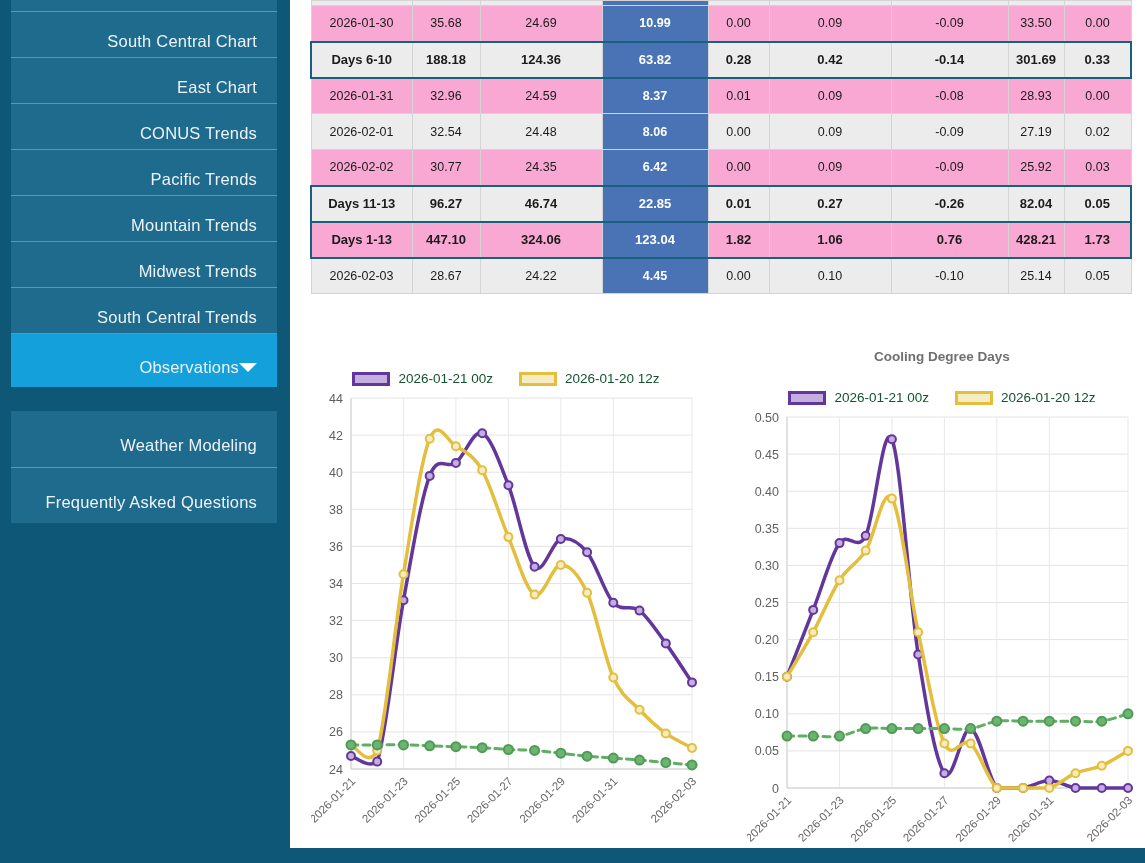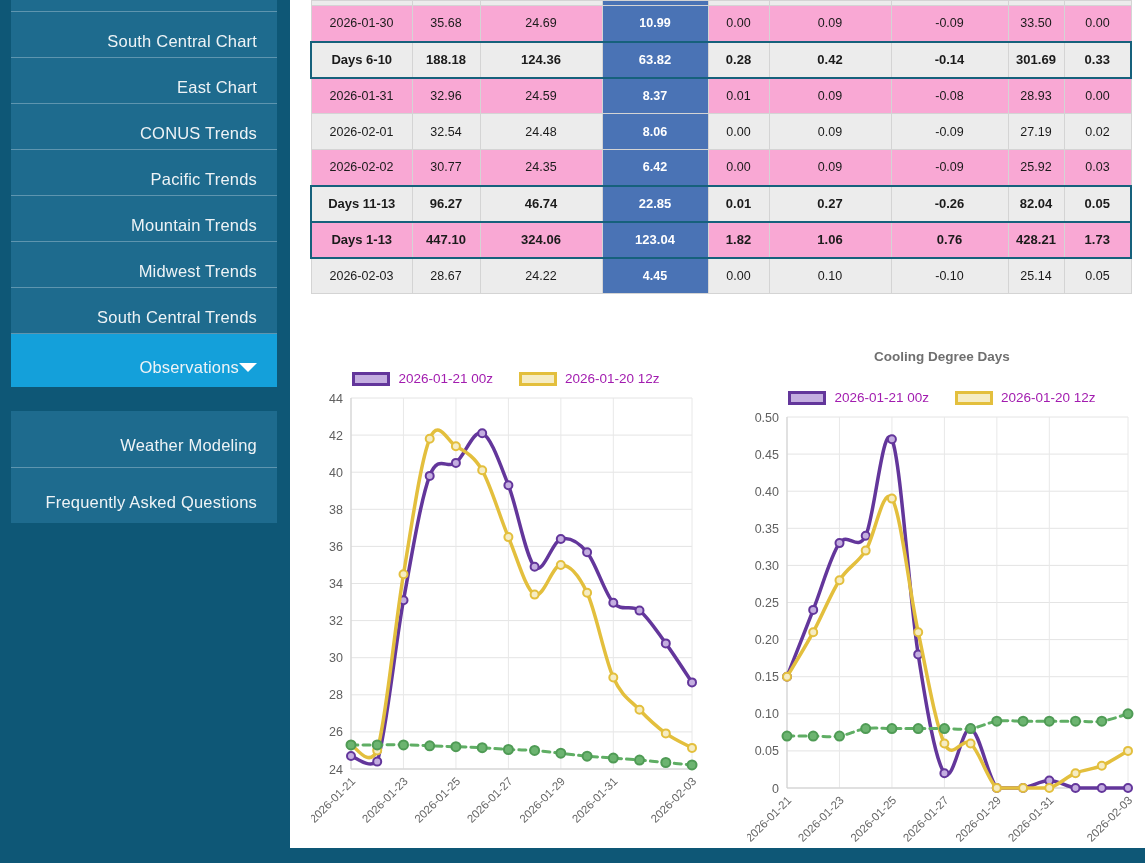--- a/index.html
+++ b/index.html
@@ -38,21 +38,21 @@
             border-color: #4a73b5; }
   tr.summary td.blue { font-weight: 700; }
 
   
   .charts { display: flex; gap: 46px; margin-top: 55px; padding-left: 1px; }
   .chart { width: 390px; }
   .chart-title { text-align: center; color: #6f6f6f; font-weight: 700;
                  font-size: 13.5px; height: 19px; }
   .legend { display: flex; justify-content: center; align-items: center; gap: 26px;
             margin-top: 20px; margin-bottom: 2px; height: 19px; }
-  .legend-item { display: flex; align-items: center; gap: 8px; color: #a21caf;
+  .legend-item { display: flex; align-items: center; gap: 8px; color: #14532d;
                  font-size: 13.5px; cursor: pointer; }
   .swatch { width: 38px; height: 14px; border: 3px solid; flex: none; }
   svg text { font-family: "Liberation Sans", sans-serif; }
 </style>
 </head>
 <body>
 
 <div class="app">
   <div class="content">
 

